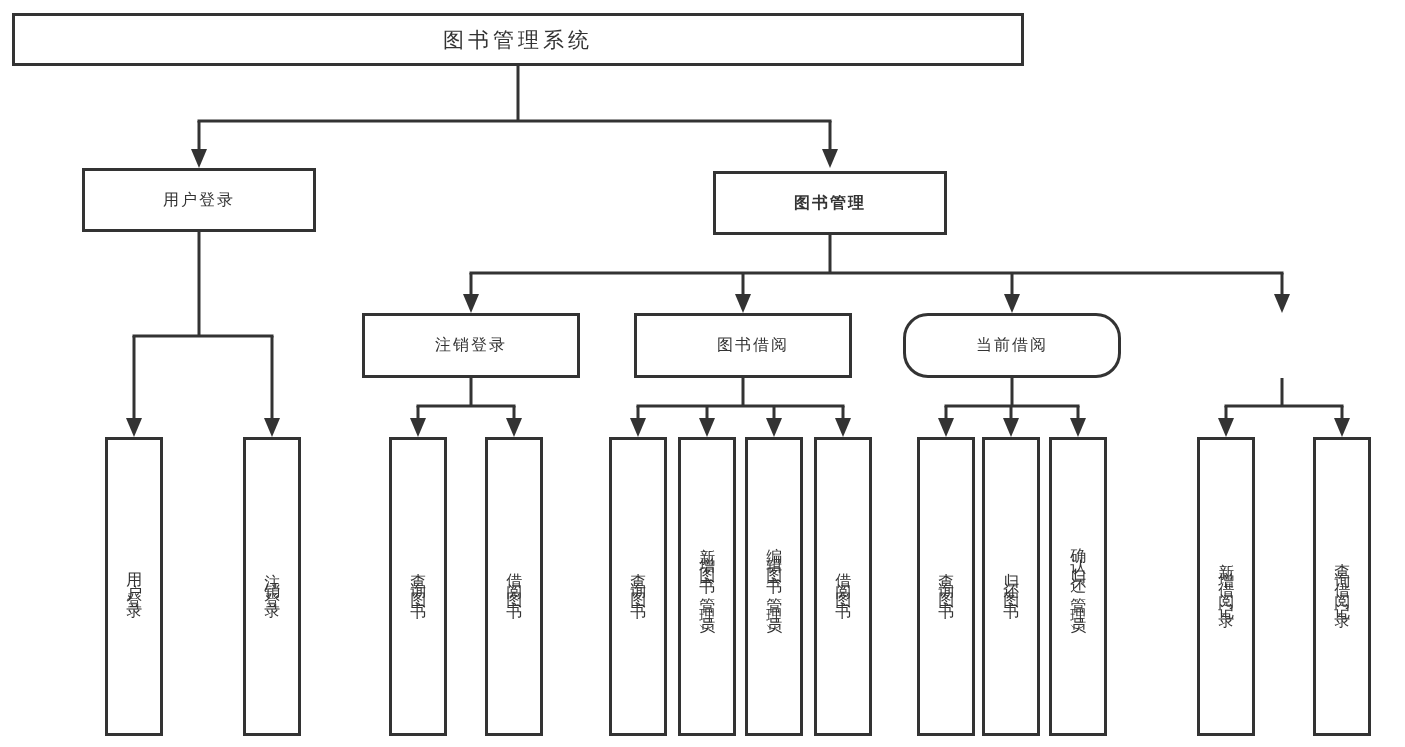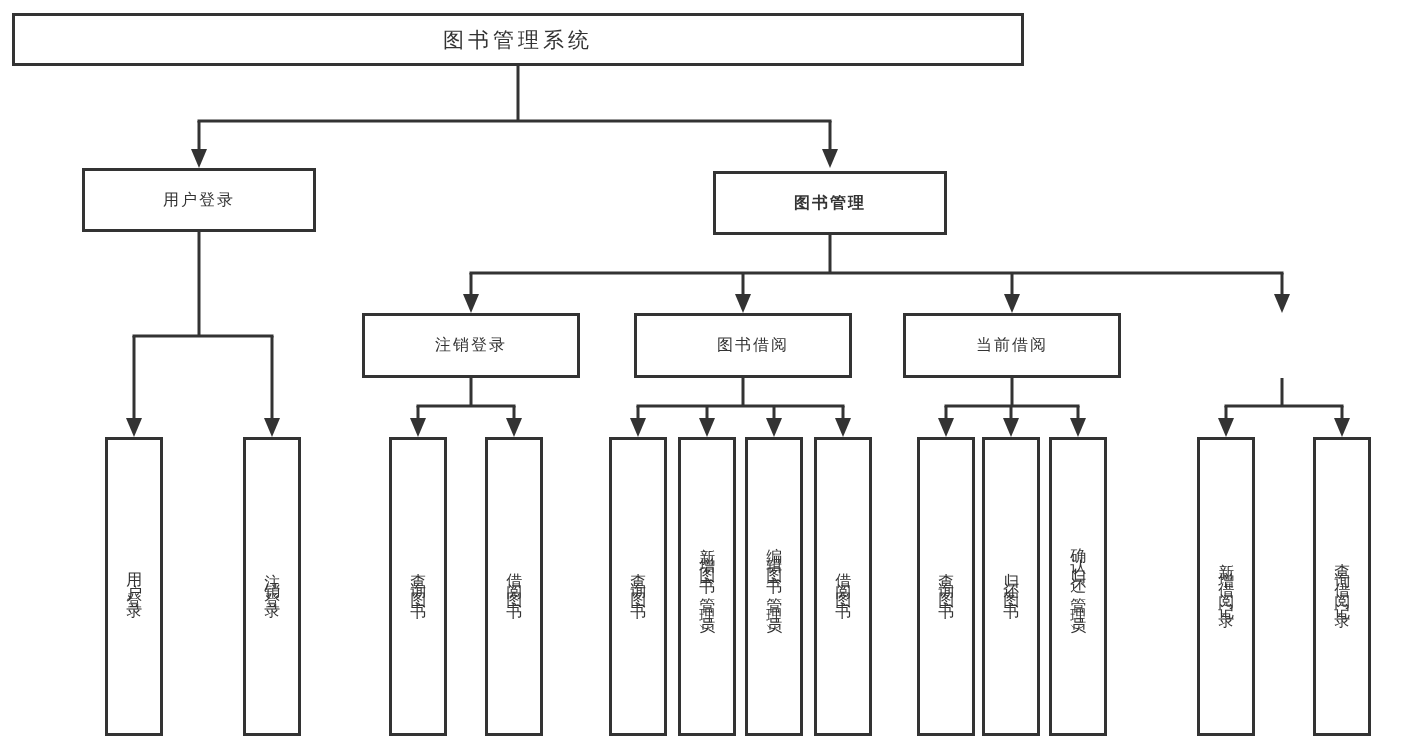--- a/index.html
+++ b/index.html
@@ -98,21 +98,21 @@
   <div class="node" style="left:713px;top:171px;width:234px;height:64px;font-weight:bold;">
     <span>图书管理</span>
   </div>
 
   <div class="node" style="left:362px;top:313px;width:218px;height:65px;">
     <span>注销登录</span>
   </div>
   <div class="node" style="left:634px;top:313px;width:218px;height:65px;padding-left:20px;">
     <span>图书借阅</span>
   </div>
-  <div class="node" style="left:903px;top:313px;width:218px;height:65px;">
+  <div class="node" style="left:903px;top:313px;width:218px;height:65px;border-radius:25px;">
     <span>当前借阅</span>
   </div>
 
   <div class="node vertical" style="left:105px;top:437px;width:58px;height:299px;">
     <span class="vtext">用户登录</span>
   </div>
   <div class="node vertical" style="left:243px;top:437px;width:58px;height:299px;">
     <span class="vtext">注销登录</span>
   </div>
 

